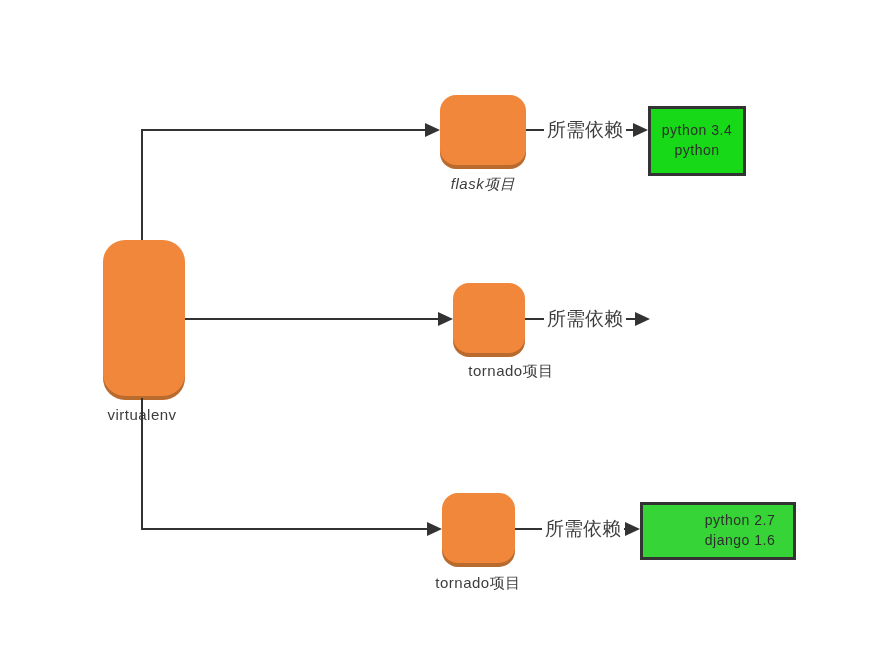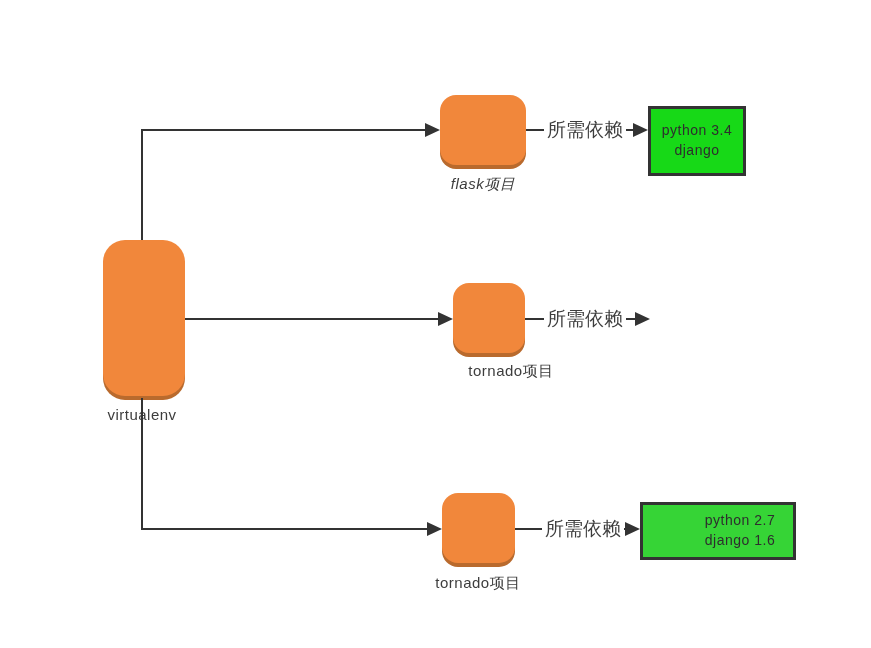--- a/index.html
+++ b/index.html
@@ -82,21 +82,21 @@
 
   <div class="node small" style="left:440px; top:95px; width:86px; height:70px;"></div>
   <div class="shape-label" style="left:483px; top:175px;font-style:italic;">flask项目</div>
 
   <div class="line" style="left:526px; top:129px; width:110px; height:2px;"></div>
   <div class="arrow" style="left:633px; top:123px;"></div>
   <div class="edge-label" style="left:585px; top:121px;">所需依赖</div>
 
   <div class="dep-box" style="left:648px; top:97px; width:92px; height:64px; background:var(--green_flask);margin-top:9px;">
     <span>python 3.4</span>
-    <span>django</span>
+    <span>python</span>
   </div>
 
   <div class="node small" style="left:453px; top:283px; width:72px; height:70px;"></div>
   <div class="shape-label" style="left:511px; top:362px;">tornado项目</div>
 
   <div class="line" style="left:525px; top:318px; width:113px; height:2px;"></div>
   <div class="arrow" style="left:635px; top:312px;"></div>
   <div class="edge-label" style="left:585px; top:310px;">所需依赖</div>
 
 

